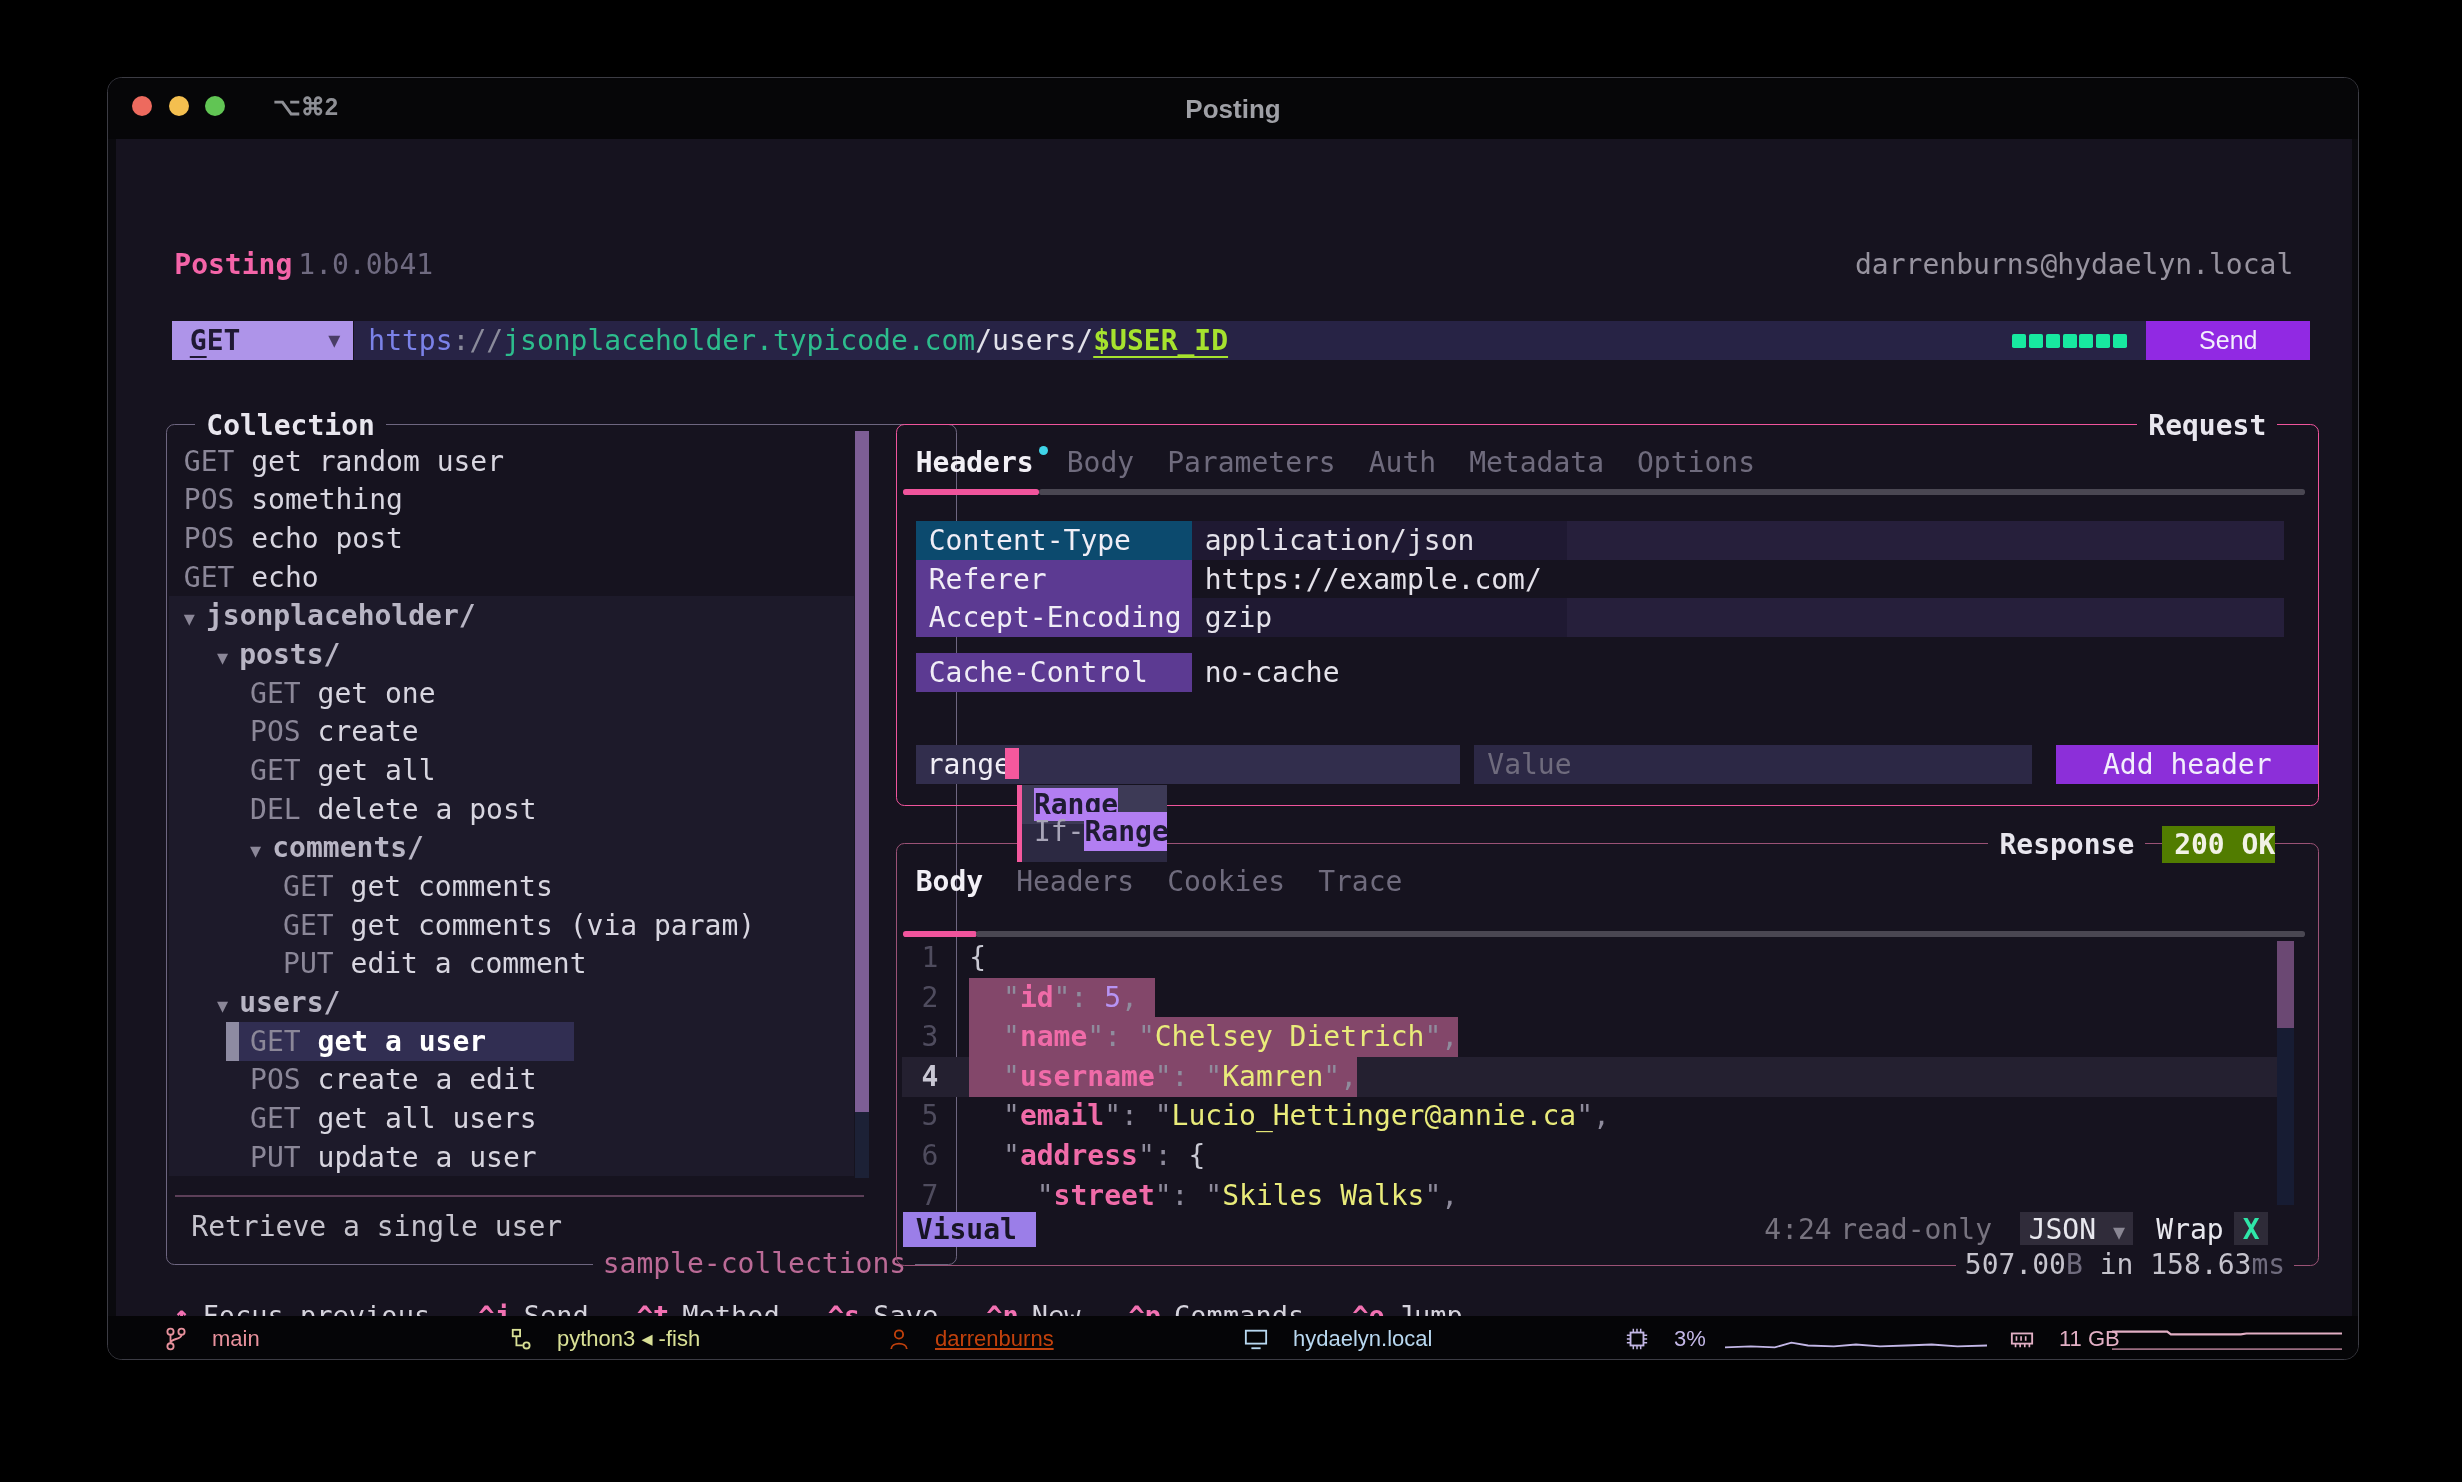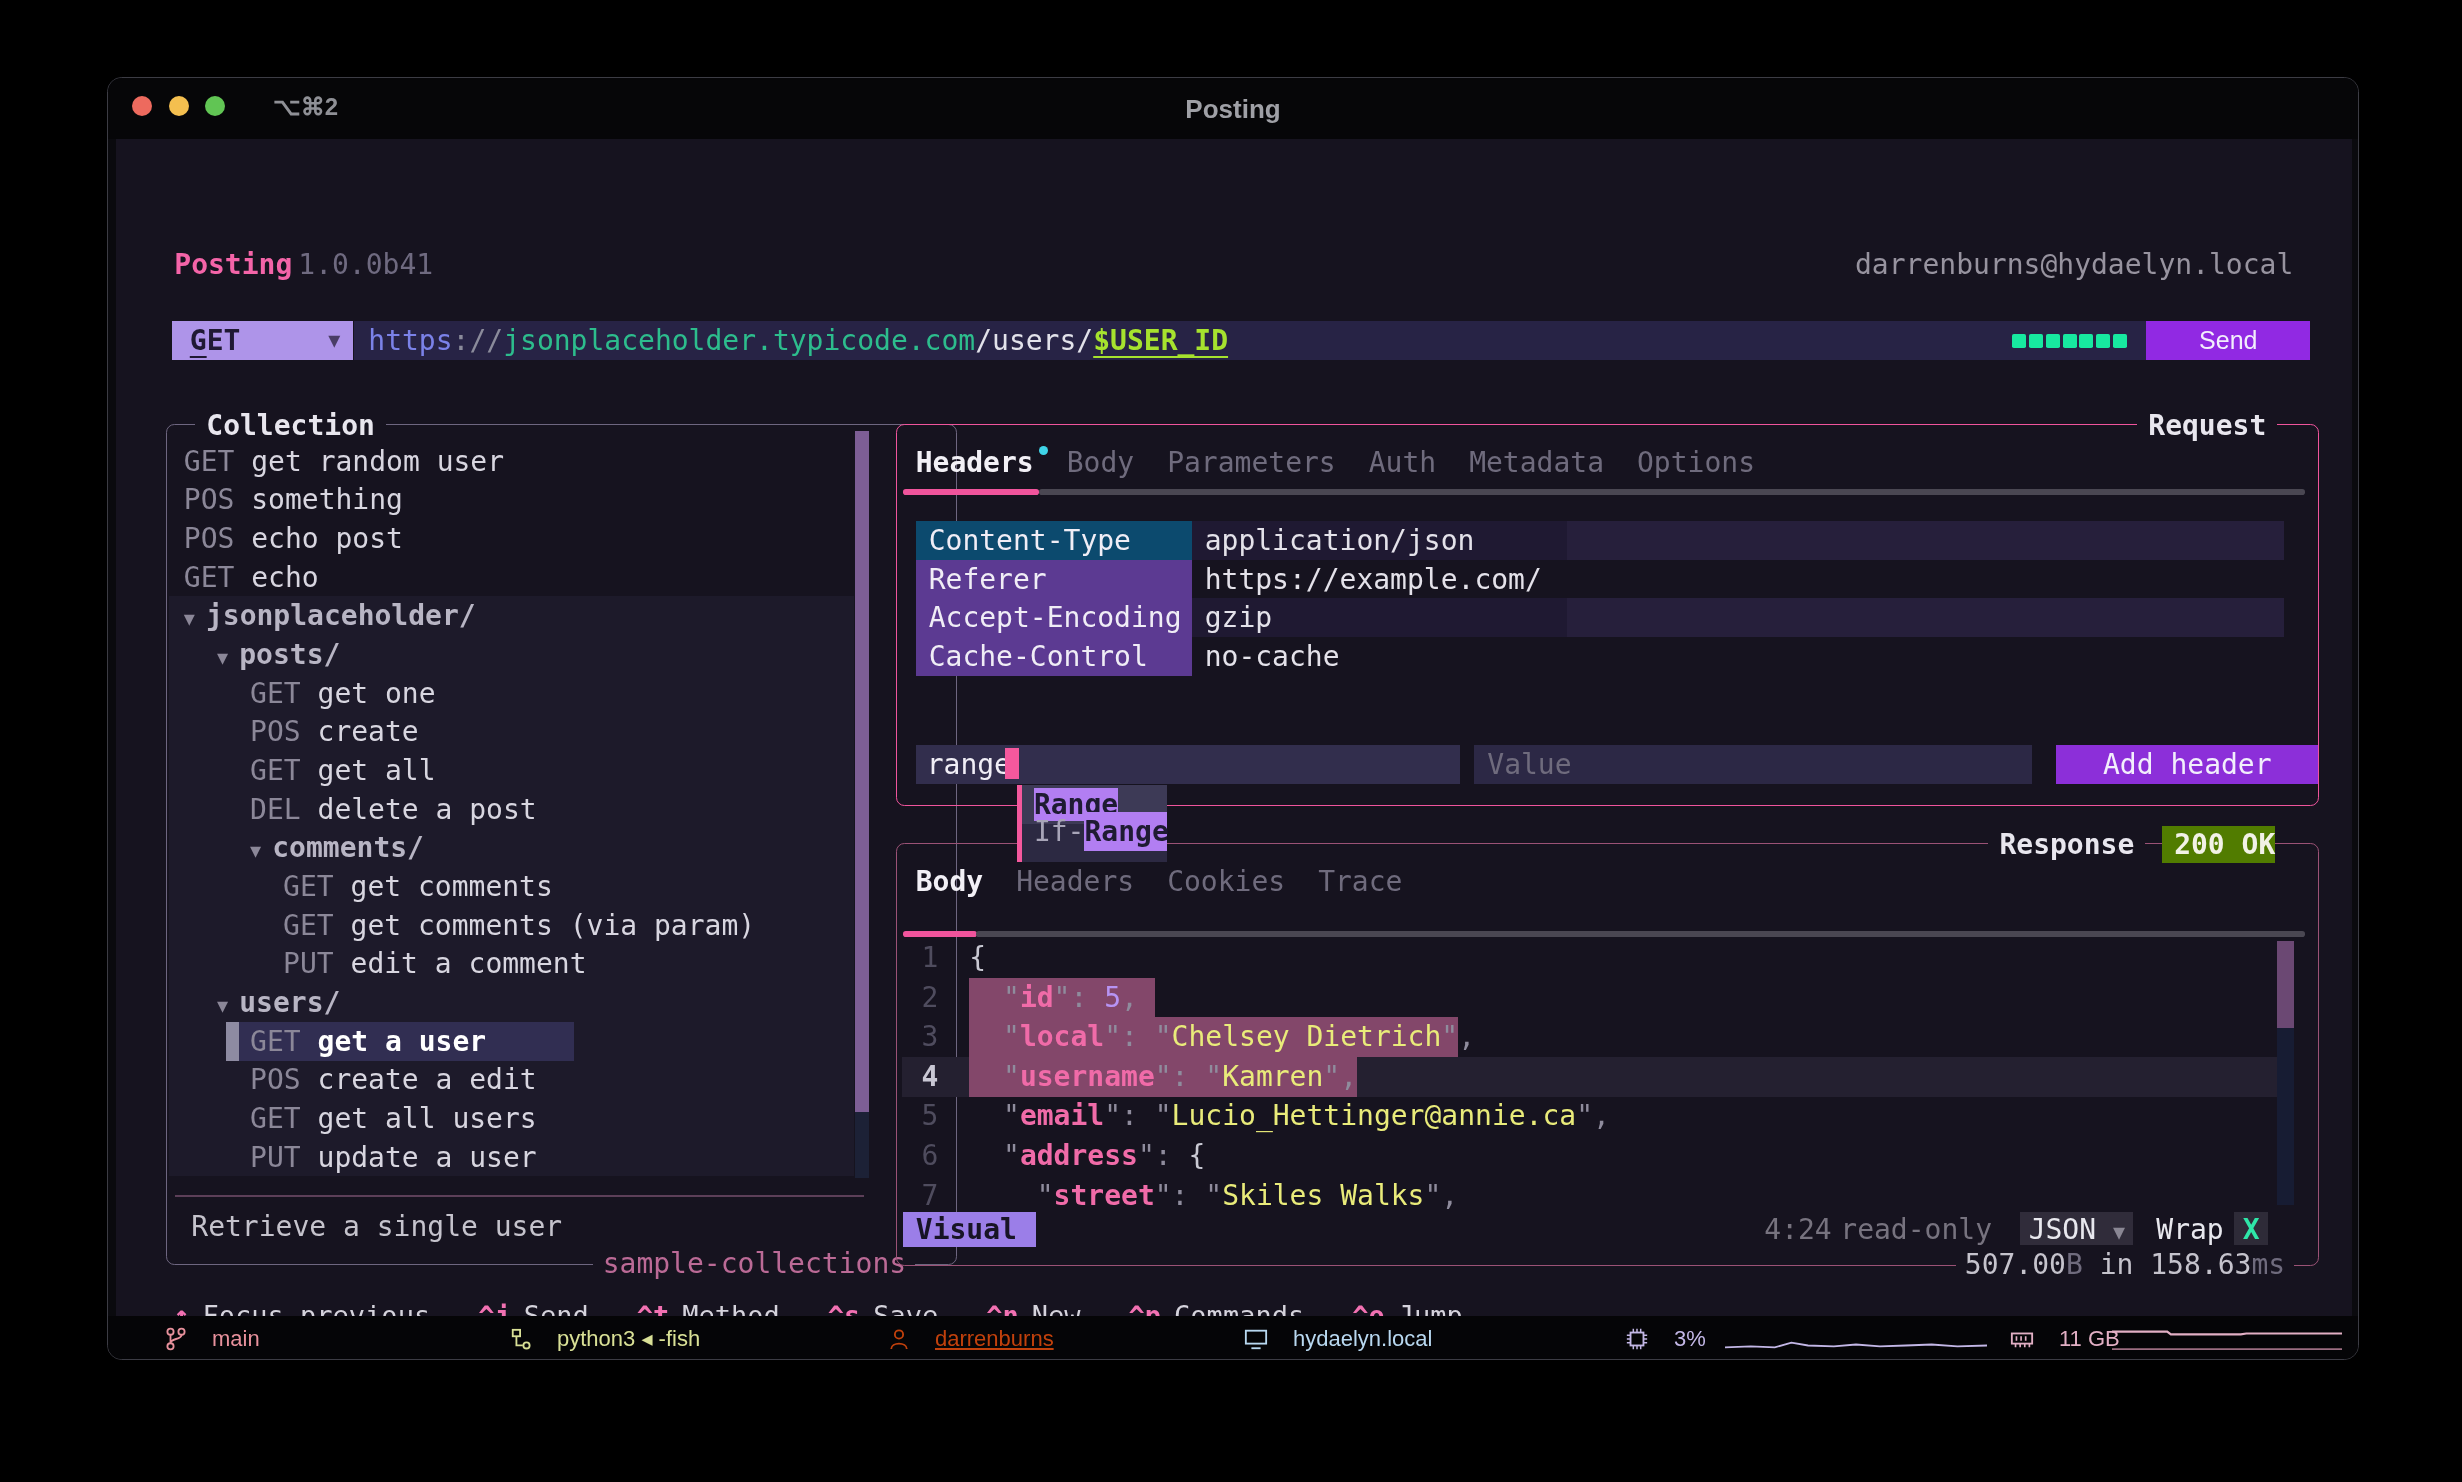--- a/index.html
+++ b/index.html
@@ -253,21 +253,21 @@
           <div class="hrow" style="top: 39px;">
             <div class="hkey">Referer</div>
             <div class="hval"><span>https://example.com/</span></div>
           </div>
           <div class="hrow odd" style="top: 77px;">
             <div class="stripe1"></div>
             <div class="stripe2"></div>
             <div class="hkey">Accept-Encoding</div>
             <div class="hval"><span>gzip</span></div>
           </div>
-          <div class="hrow" style="top: 116px;">
+          <div class="hrow" style="top: 132px;">
             <div class="hkey">Cache-Control</div>
             <div class="hval"><span>no-cache</span></div>
           </div>
         </div>
       <div class="keyinput" id="header-key-input">range</div>
       <div class="kcursor"></div>
       <div class="valinput" placeholder="Value">Value</div>
       <div class="addbtn">Add header</div>
     </div>
 
@@ -288,21 +288,21 @@
           <div class="tab">Cookies</div>
           <div class="tab">Trace</div>
         </div>
       <div class="tabline-pink" style="top:87px; width:74px;"></div>
       <div class="tabline-gray" style="top:87px; left:79px; width:1329px;"></div>
       <div class="codebody" id="response-body">
           <div class="cline" style="top: 0.9px;"><span class="lnum">1</span><span class="codetext"><span class="tok-br">{</span></span></div>
           <div class="sel" style="top: 41px; width: 11ch;"></div>
           <div class="cline" style="top: 41px;"><span class="lnum">2</span><span class="codetext"><span class="tok-p">  "</span><span class="tok-key">id</span><span class="tok-p">": </span><span class="tok-num">5</span><span class="tok-p">,</span></span></div>
           <div class="sel" style="top: 80px; width: 29ch;"></div>
-          <div class="cline" style="top: 80px;"><span class="lnum">3</span><span class="codetext"><span class="tok-p">  "</span><span class="tok-key">local</span><span class="tok-p">": "</span><span class="tok-str">Chelsey Dietrich</span><span class="tok-p">",</span></span></div>
+          <div class="cline" style="top: 80px;"><span class="lnum">3</span><span class="codetext"><span class="tok-p">  "</span><span class="tok-key">name</span><span class="tok-p">": "</span><span class="tok-str">Chelsey Dietrich</span><span class="tok-p">",</span></span></div>
           <div class="cursorband" style="top: 120px;"></div>
           <div class="sel" style="top: 120px; width: 23ch;"></div>
           <div class="cline cursorline" style="top: 120px;"><span class="lnum">4</span><span class="codetext"><span class="tok-p">  "</span><span class="tok-key">username</span><span class="tok-p">": "</span><span class="tok-str">Kamren</span><span class="tok-p">",</span></span></div>
           <div class="cline" style="top: 159px;"><span class="lnum">5</span><span class="codetext"><span class="tok-p">  "</span><span class="tok-key">email</span><span class="tok-p">": "</span><span class="tok-str">Lucio_Hettinger@annie.ca</span><span class="tok-p">",</span></span></div>
           <div class="cline" style="top: 199px;"><span class="lnum">6</span><span class="codetext"><span class="tok-p">  "</span><span class="tok-key">address</span><span class="tok-p">": </span><span class="tok-br">{</span></span></div>
           <div class="cline" style="top: 239px;"><span class="lnum">7</span><span class="codetext"><span class="tok-p">    "</span><span class="tok-key">street</span><span class="tok-p">": "</span><span class="tok-str">Skiles Walks</span><span class="tok-p">",</span></span></div>
         </div>
       <div class="rscroll">
         <div class="thumb"></div>
         <div class="track"></div>

